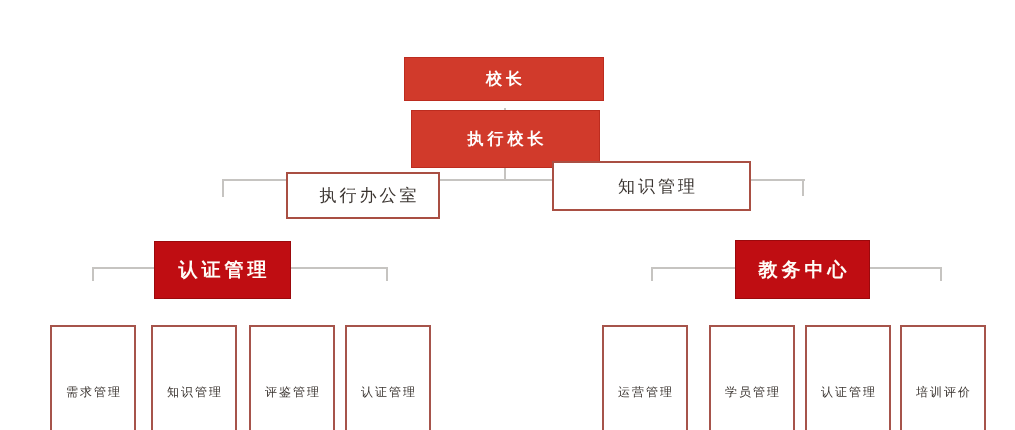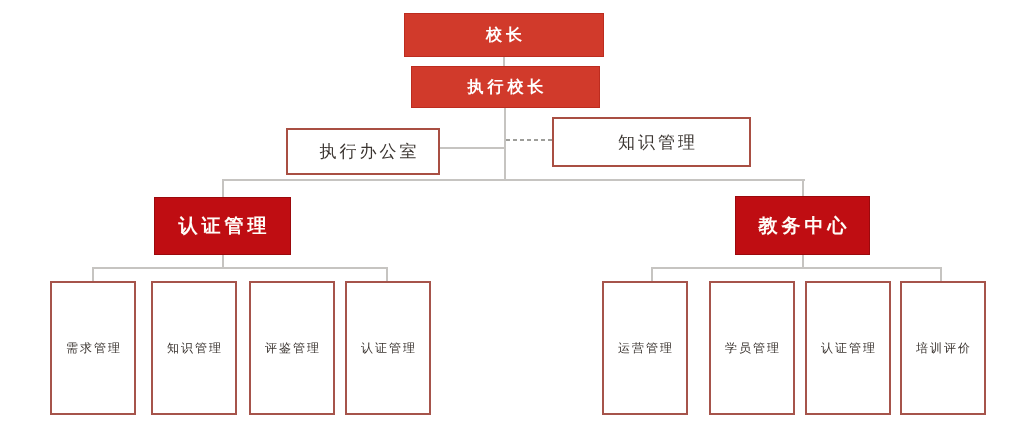--- a/index.html
+++ b/index.html
@@ -11,20 +11,21 @@
     font-family: "Liberation Serif", serif;
     overflow: hidden;
   }
   .node {
     position: absolute;
     box-sizing: border-box;
     display: flex;
     align-items: center;
     justify-content: center;
     text-align: left;
+    margin-top: 44px;
   }
   .node-solid-top {
     background: var(--top-red, #d13a2b);
     color: #ffffff;
     font-weight: 700;
     font-size: 16px;
     letter-spacing: 4px;
     padding-left: 4px;
     box-shadow: inset 0 0 0 1px rgba(150,20,10,.35);
   }
@@ -61,21 +62,21 @@
     background: var(--conn-gray, #c6c4c1);
   }
   .conn-dashed {
     position: absolute;
     background: repeating-linear-gradient(90deg,
       var(--dash-gray, #9e9e9a) 0 4px, transparent 4px 7px);
   }
 
   
   #n-principal  { left: 404px; top: 13px;  width: 200px; height: 44px; }
-  #n-exec       { left: 411px; top: 66px;  width: 189px; height: 42px; }
+  #n-exec       { left: 411px; top: 66px;  width: 189px; height: 58px; }
   #n-office     { left: 286px; top: 128px; width: 154px; height: 47px; }
   #n-committee  { left: 552px; top: 117px; width: 199px; height: 50px; }
   #n-research   { left: 154px; top: 197px; width: 137px; height: 58px; }
   #n-academic   { left: 735px; top: 196px; width: 135px; height: 59px; }
   #n-l1 { left: 50px;  }  #n-l2 { left: 151px; }
   #n-l3 { left: 249px; }  #n-l4 { left: 345px; }
   #n-r1 { left: 602px; }  #n-r2 { left: 709px; }
   #n-r3 { left: 805px; }  #n-r4 { left: 900px; }
 
   

